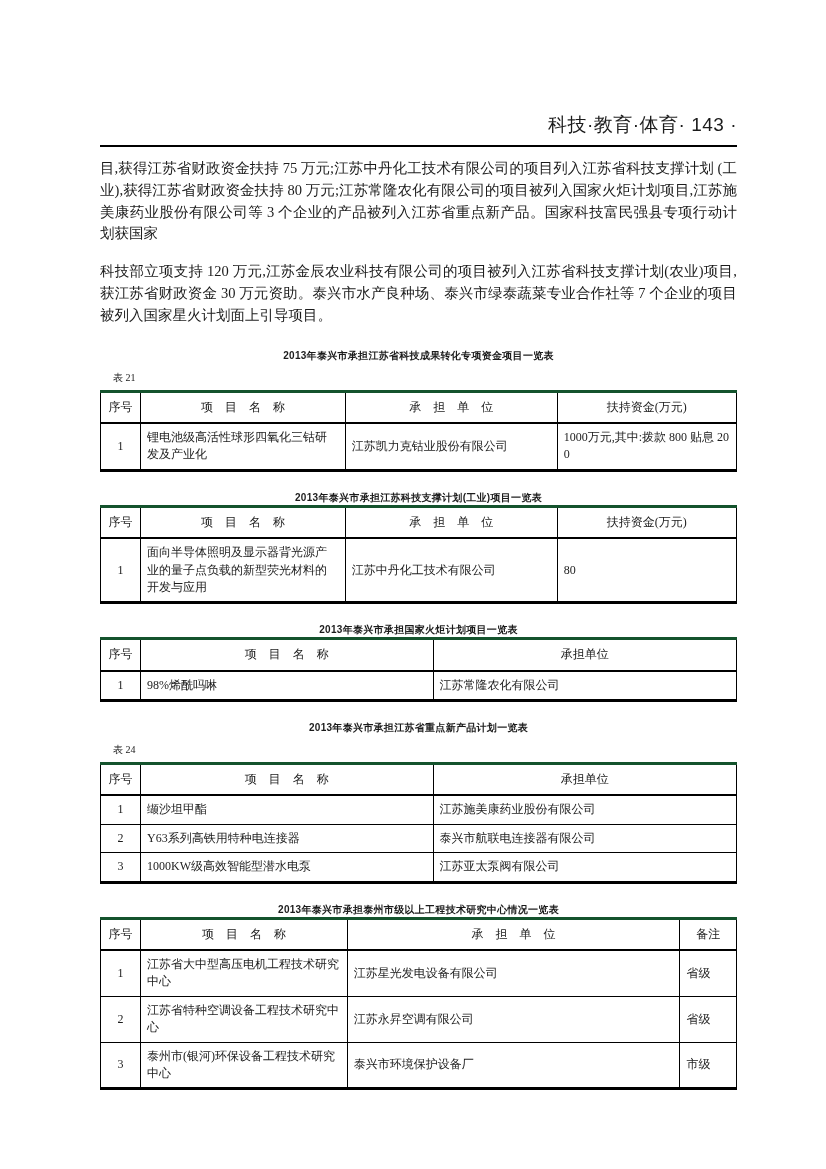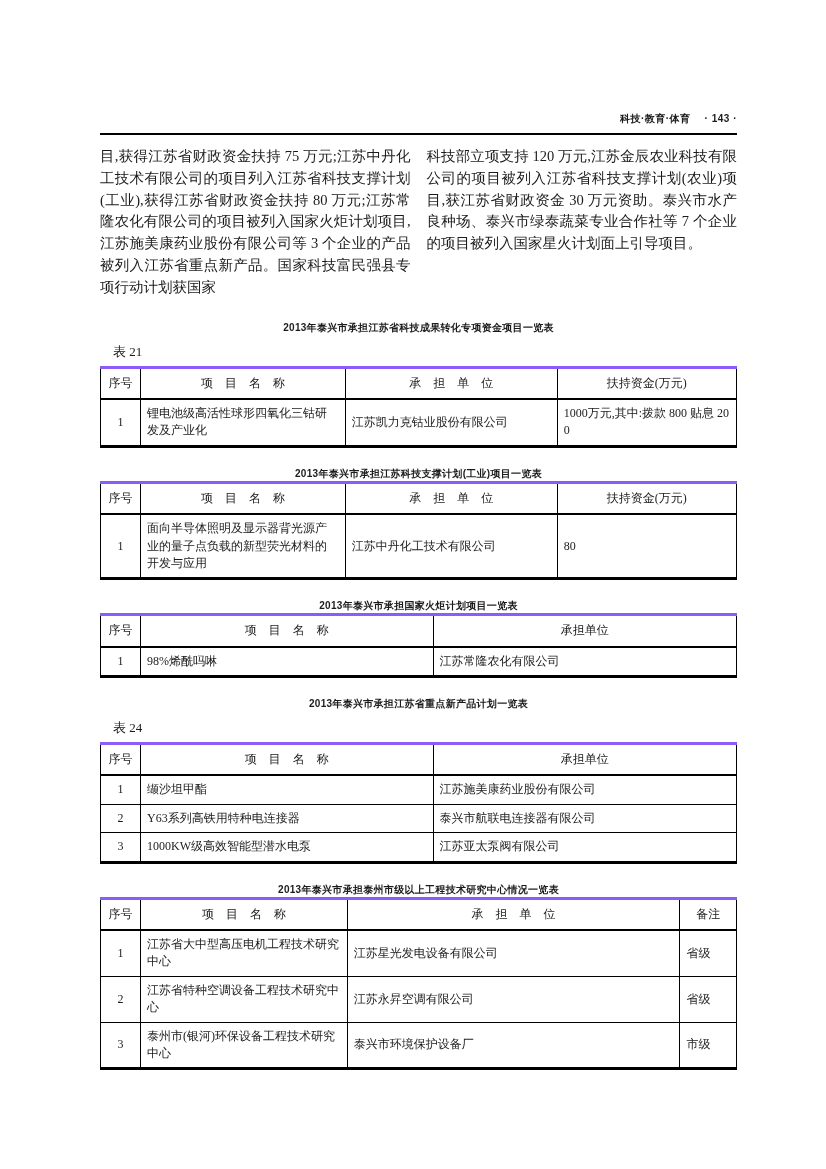--- a/index.html
+++ b/index.html
@@ -13,55 +13,55 @@
     padding: 112px 89px 0 100px;
     font-family: "Liberation Serif", "DejaVu Serif", serif;
     color: #1b1b1b;
     overflow: hidden;
   }
   
   .page-header {
     display: flex;
     justify-content: flex-end;
     align-items: baseline;
-    gap: 14px;
     font-family: "Liberation Sans", "DejaVu Sans", sans-serif;
-    font-weight: bold;
-    font-size: 10px;
+    font-weight: normal;
+    font-size: 19px;
     margin-bottom: 7px;
     letter-spacing: 0.5px;
   }
   .header-rule {
     border: none;
     border-top: 2.5px solid #000;
     margin: 0 0 11px 0;
   }
   
   .intro {
     display: flex;
     gap: 16px;
     font-size: 14.5px;
     line-height: 21.8px;
     text-align: justify;
     text-justify: inter-ideograph;
+    flex-direction: column;
   }
   .intro p { margin: 0; flex: 1; }
   
   .table-section { margin-top: 19px; }
   .table-section.first { margin-top: 22px; }
   .table-title {
     font-family: "Liberation Sans", "DejaVu Sans", sans-serif;
     font-weight: bold;
     font-size: 10px;
     text-align: center;
     margin: 0;
     letter-spacing: 0.3px;
   }
   .table-label {
-    font-size: 13px;
+    font-size: 10px;
     margin: 8px 0 5px 0;
     padding-left: 13px;
   }
   table.data-table {
     width: 100%;
     border-collapse: collapse;
     table-layout: fixed;
     font-size: 12px;
     line-height: 1.45;
   }
@@ -71,21 +71,21 @@
     border-right: 1.5px solid #000;
     padding: 5px 6px;
     word-break: break-all;
   }
   table.data-table th {
     font-weight: normal;
     text-align: center;
     padding: 6px 4px;
   }
   table.data-table thead tr {
-    border-top: 3px solid #8b5cf6;
+    border-top: 3px solid #14532d;
     border-bottom: 2px solid #000;
     margin-left: 46px;
   }
   table.data-table tbody tr { border-bottom: 1.5px solid #000; }
   table.data-table tbody tr:last-child { border-bottom: 3px solid #000; }
   table.data-table td:first-child { text-align: center; }
   table.data-table td { text-align: left; vertical-align: middle; }
 </style>
 </head>
 <body>

